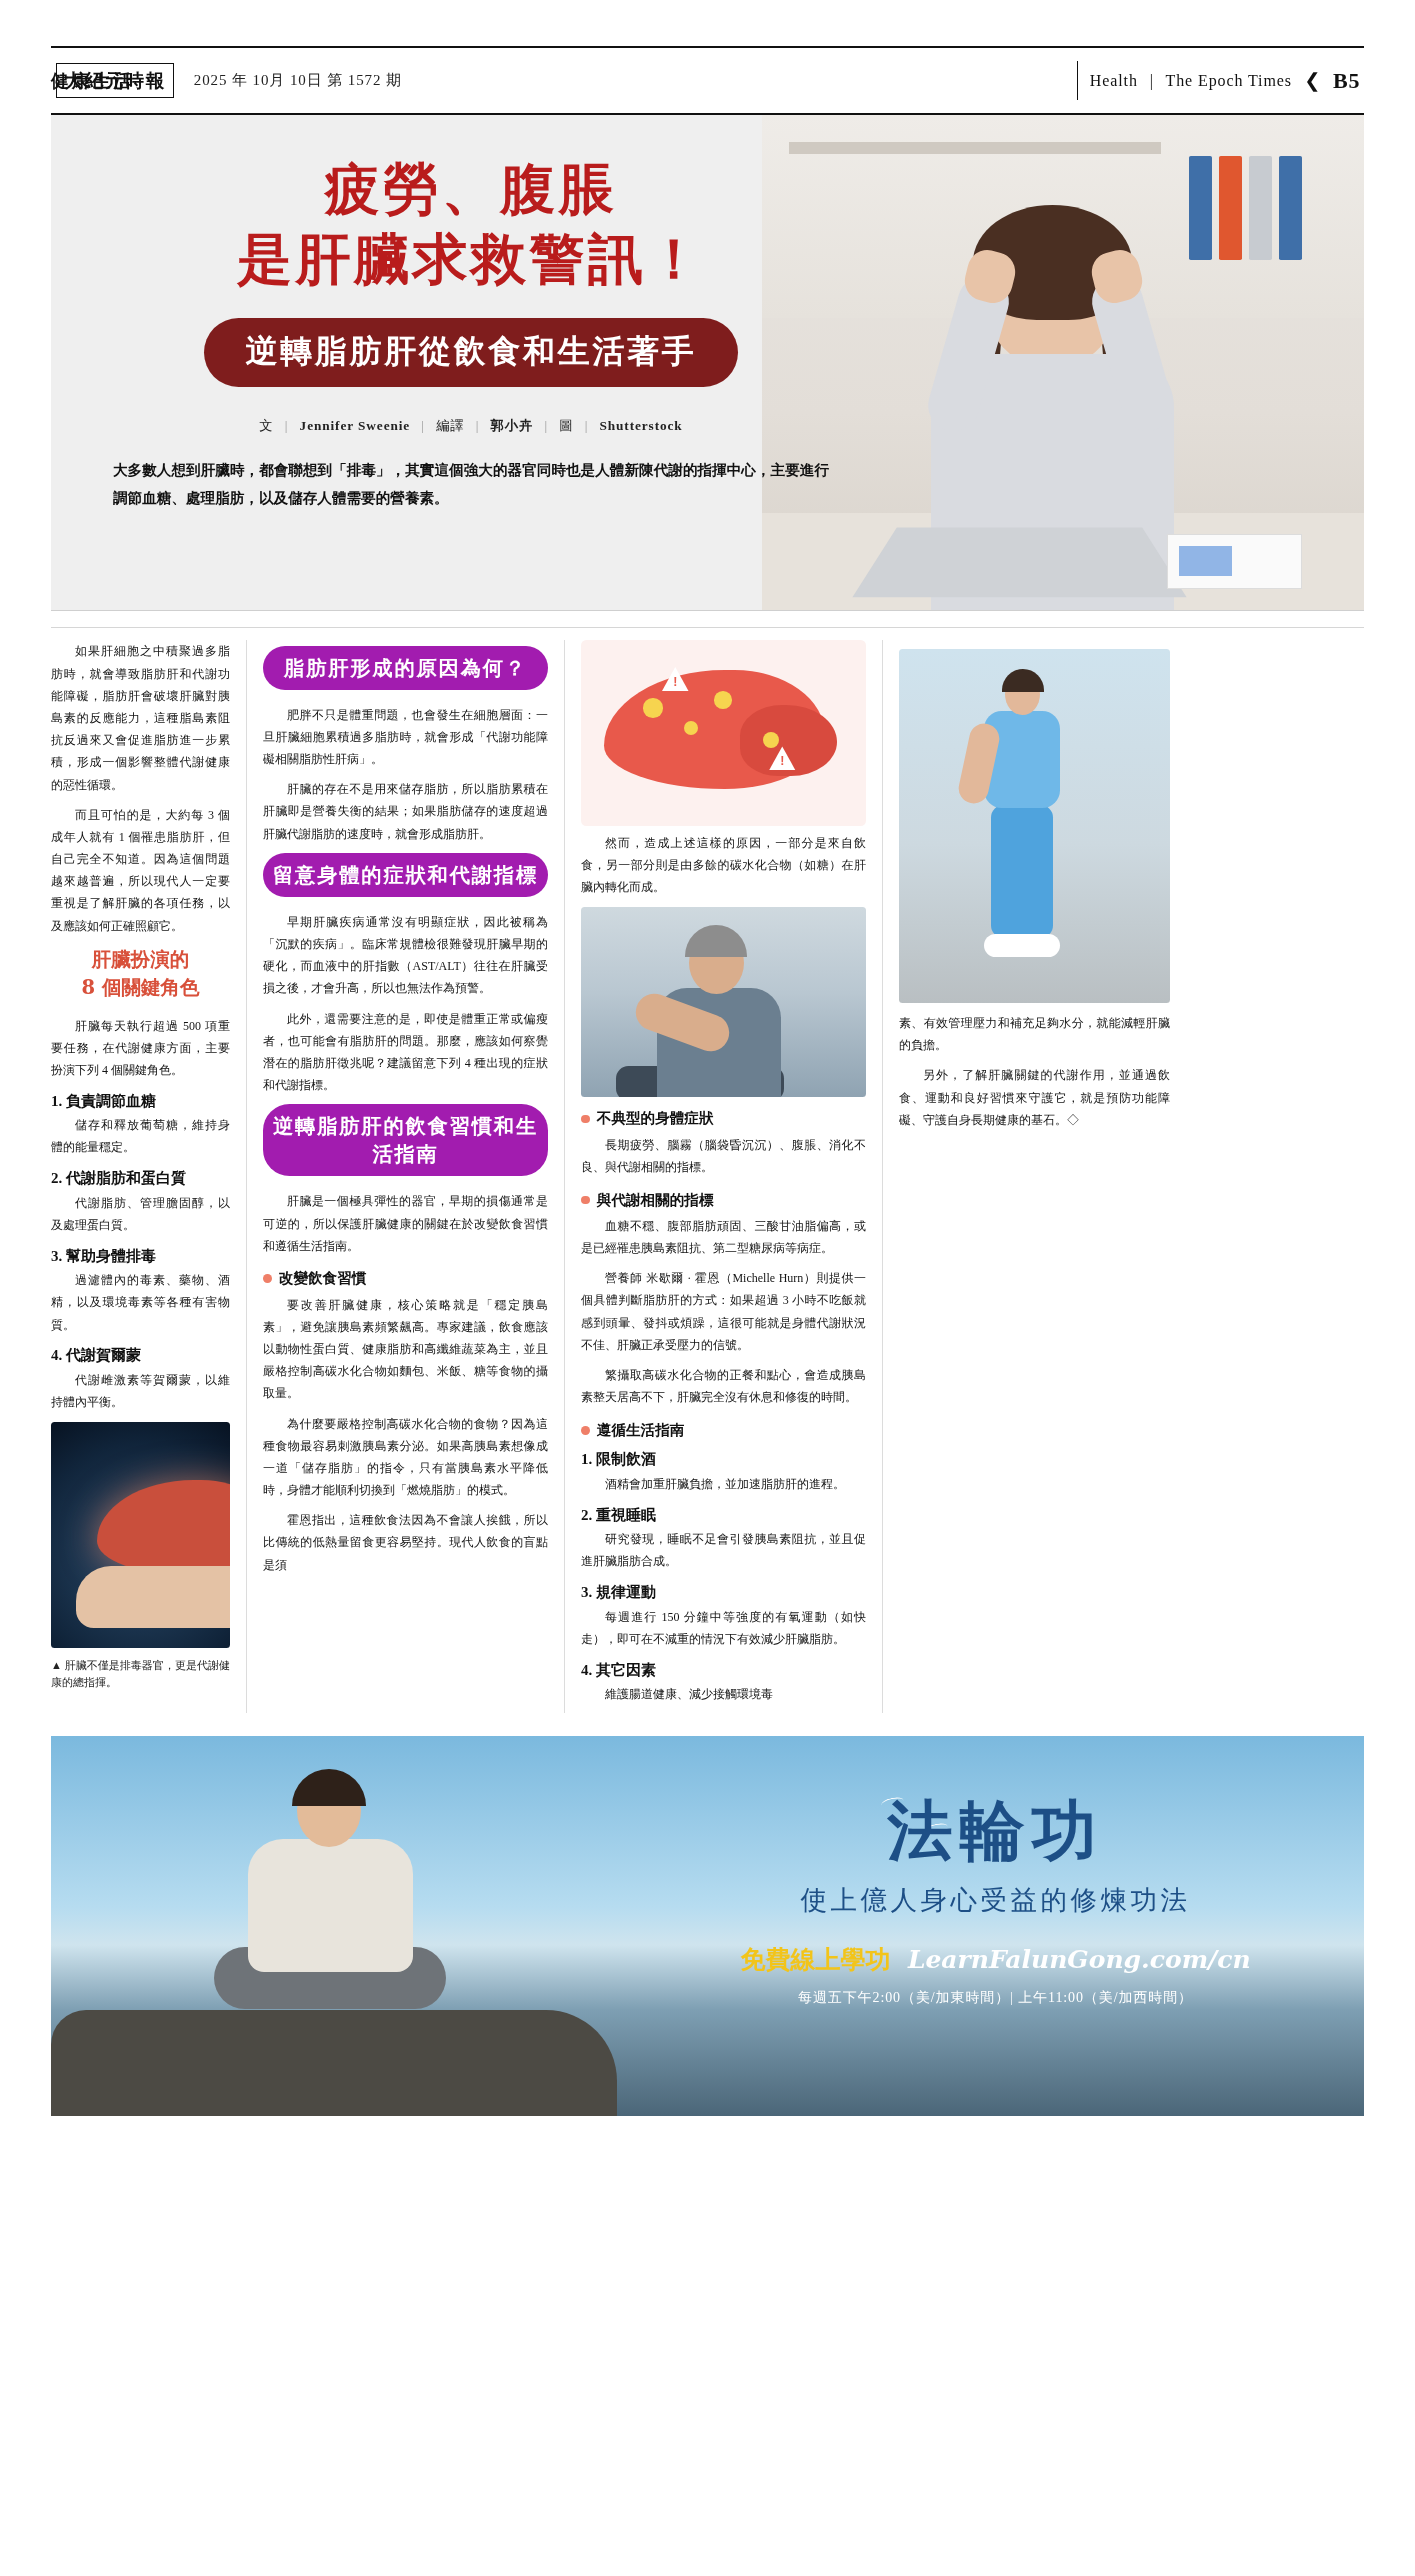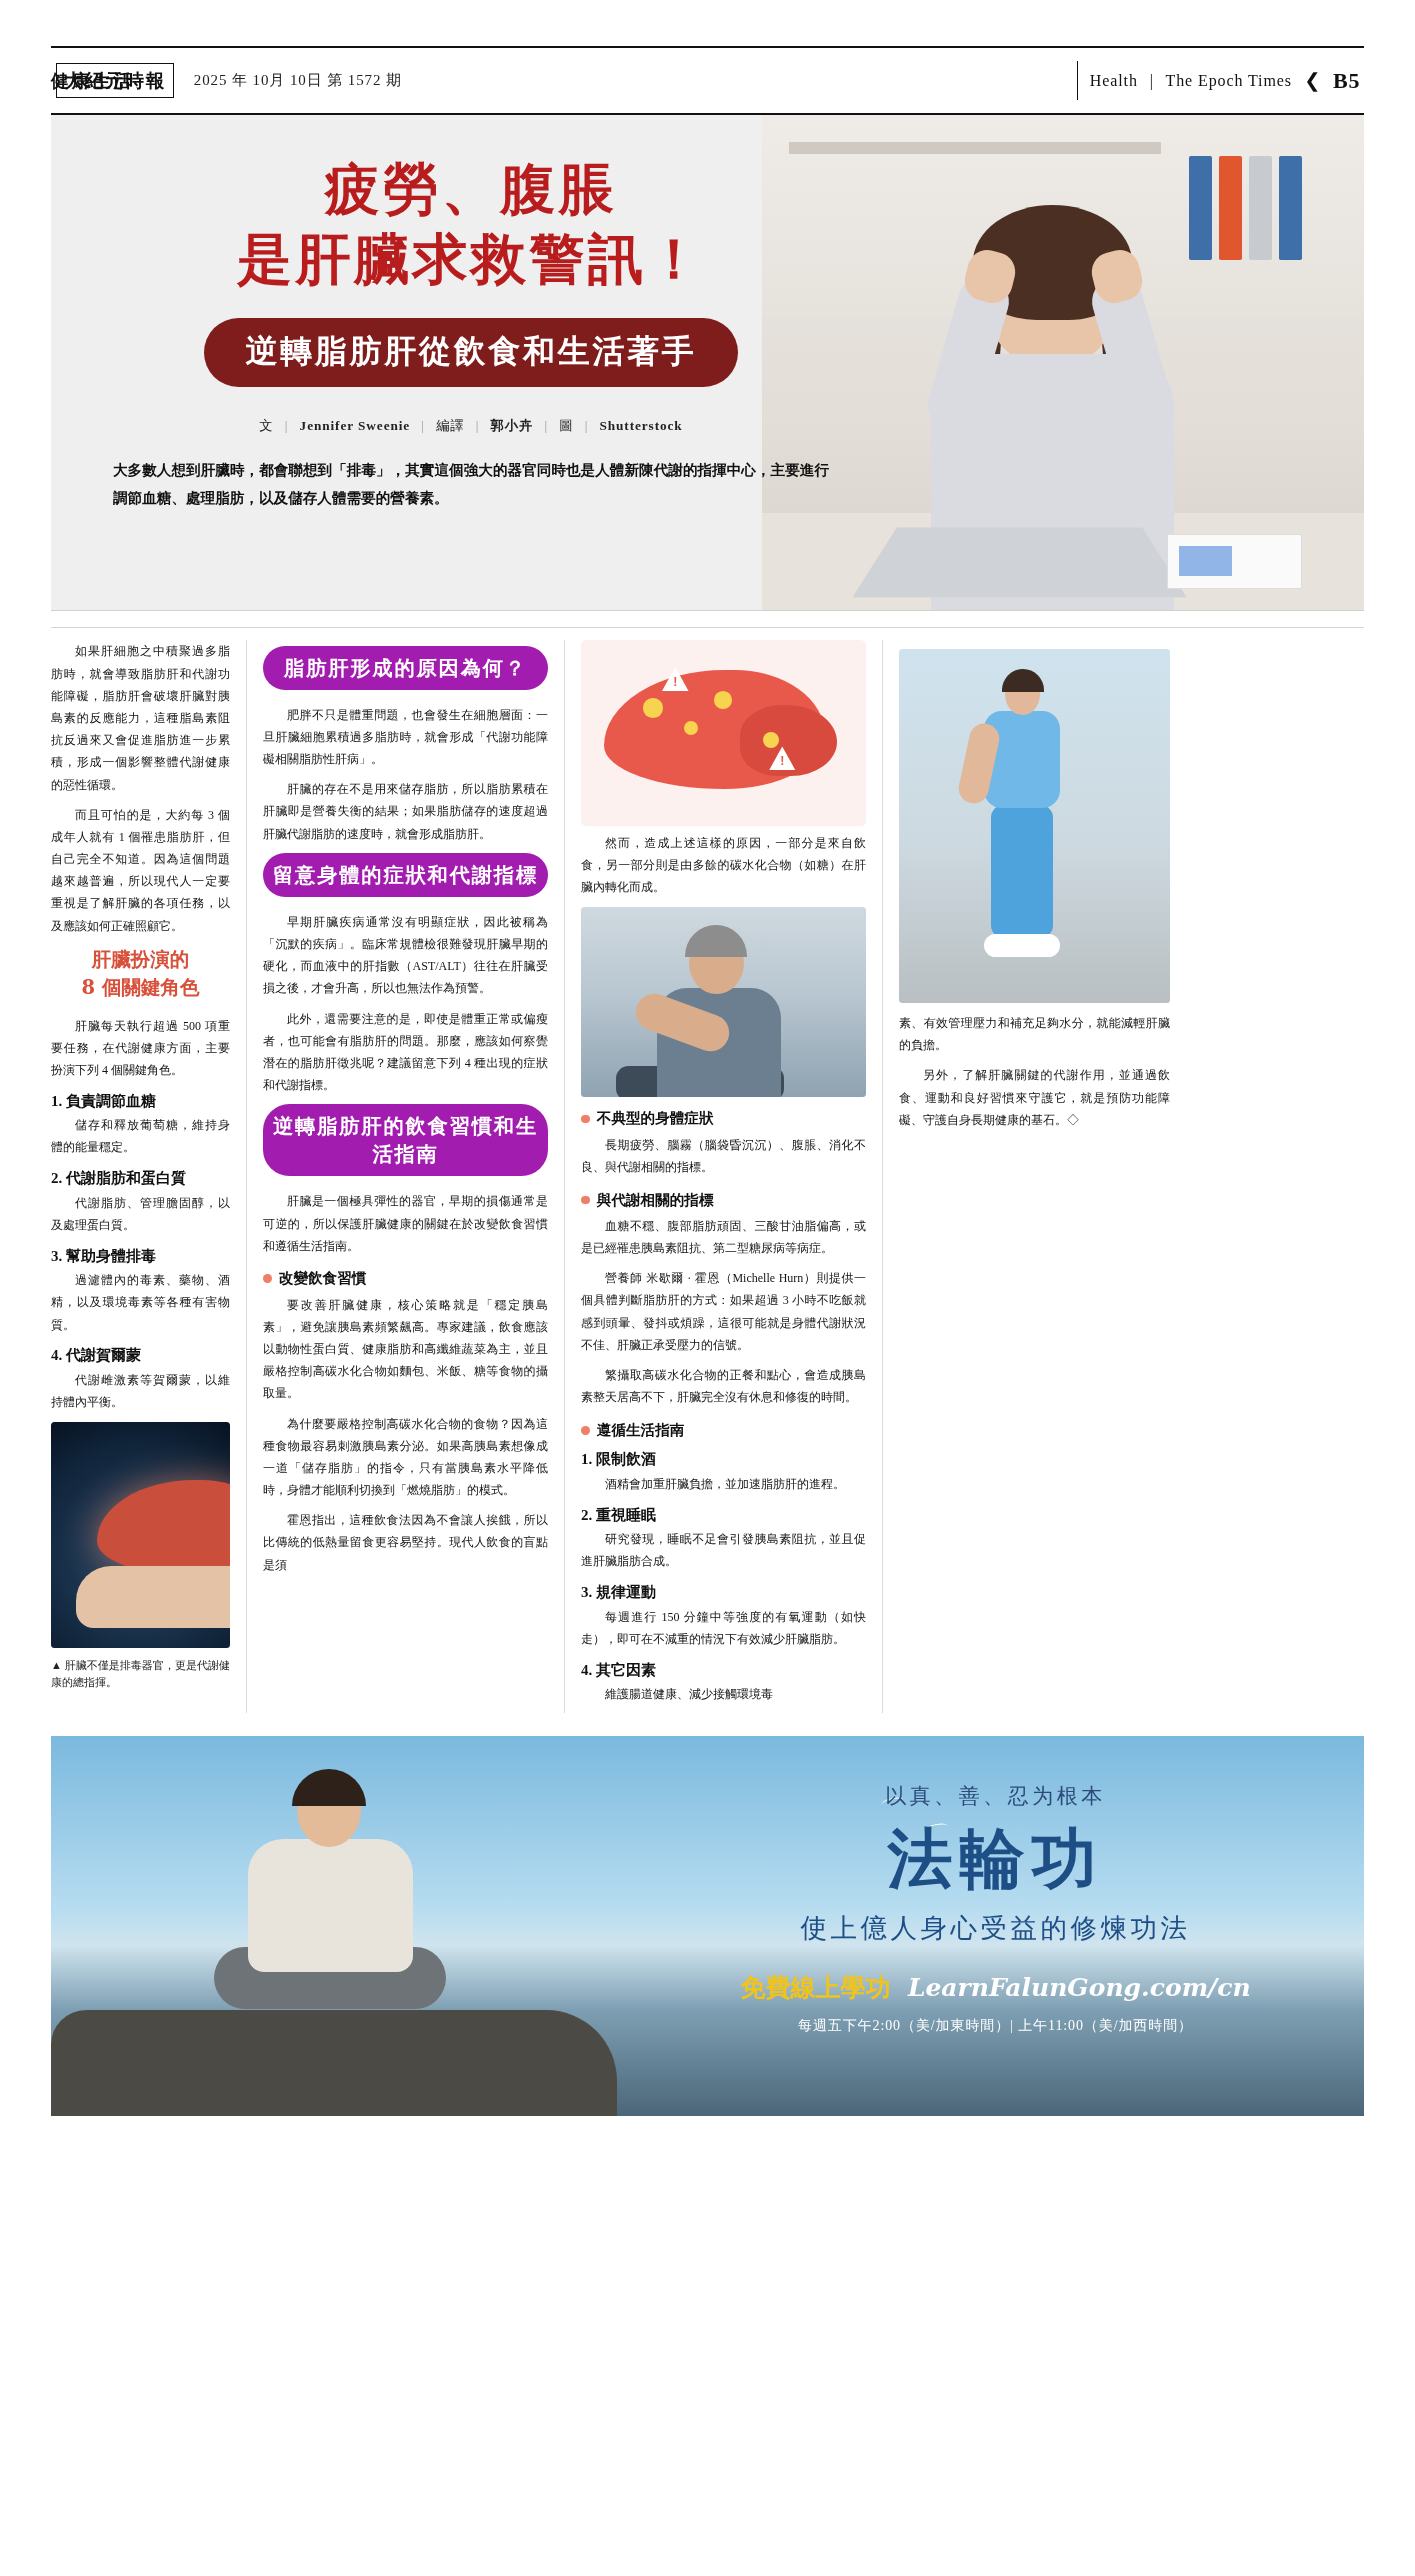--- a/index.html
+++ b/index.html
@@ -331,21 +331,20 @@
     <div class="ad-bird" style="right:460px;top:62px;"></div>
     <div class="ad-bird" style="right:416px;top:88px;"></div>
     <div class="ad-rock"></div>
     <div class="ad-man">
       <div class="am-legs"></div>
       <div class="am-body"></div>
       <div class="am-head"></div>
       <div class="am-hair"></div>
     </div>
     <div class="ad-txt">
-      <div class="ad-l1">以真、善、忍为根本</div>
       <div class="ad-l2">法輪功</div>
       <div class="ad-l3">使上億人身心受益的修煉功法</div>
       <div class="ad-l4">
         <span class="y">免費線上學功</span>
         <span class="w">LearnFalunGong.com/cn</span>
       </div>
       <div class="ad-l5">每週五下午2:00（美/加東時間）| 上午11:00（美/加西時間）</div>
     </div>
   </div>
 

